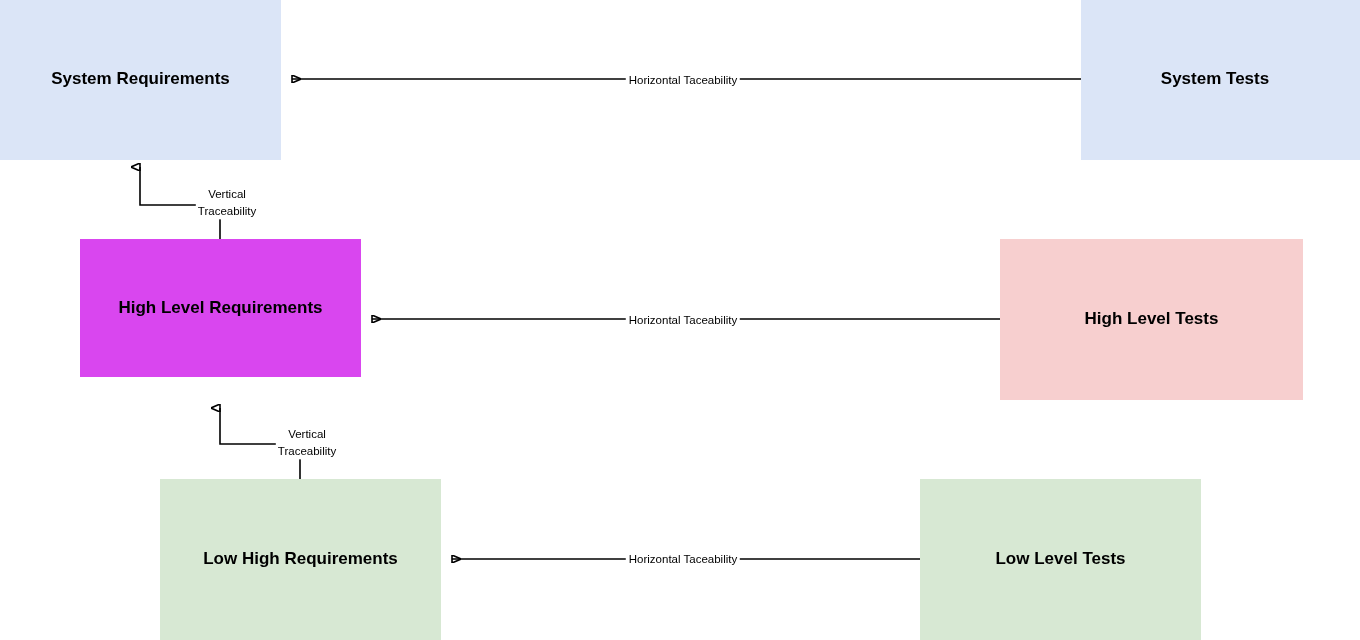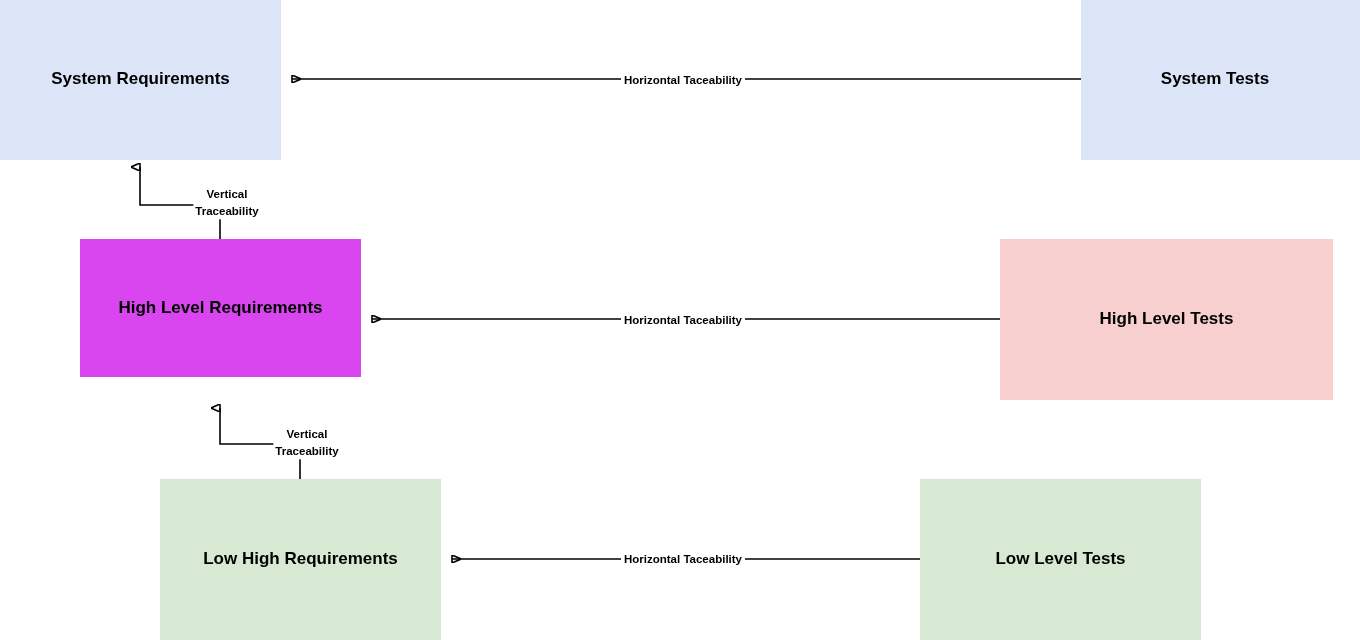--- a/index.html
+++ b/index.html
@@ -52,21 +52,21 @@
   }
   #node-system-tests .node-label { transform: translateY(19px) translateX(-11px); }
 
   
   #node-high-level-requirements {
     left: 80px;   top: 239px;  width: 281px;  height: 138px;
     background: #d946ef;
     font-size: 17px;
   }
   #node-high-level-tests {
-    left: 1000px; top: 239px;  width: 333px;  height: 161px;
+    left: 1000px; top: 239px;  width: 303px;  height: 161px;
     background: #f7cfcf;
     font-size: 17px;
   }
 
   
   #node-low-level-requirements {
     left: 160px;  top: 479px;  width: 281px;  height: 200px;
     background: #d7e8d3;
     font-size: 17px;
   }
@@ -89,21 +89,21 @@
   #connectors line, #connectors polyline, #connectors path {
     stroke: #000000;
     stroke-width: 1.6;
     fill: none;
   }
 
   
   .edge-label {
     position: absolute;
     font-size: 11.5px;
-    font-weight: bold;
+    font-weight: normal;
     color: #000000;
     background: #ffffff;
     white-space: nowrap;
     padding: 0 3px;
     line-height: 1.45;
     text-align: center;
   }
   .edge-label.horizontal {
     transform: translate(-50%, -50%);
   }

